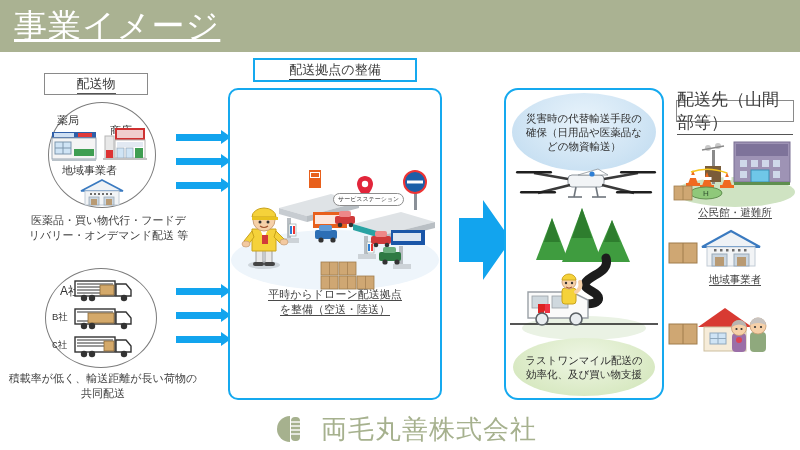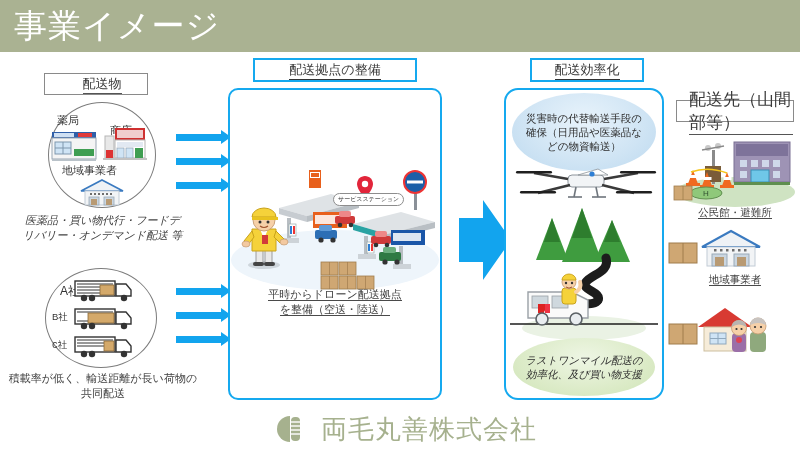--- a/index.html
+++ b/index.html
@@ -5,27 +5,27 @@
   html,body{margin:0;padding:0;}
   body{
     width:800px;height:450px;overflow:hidden;background:#ffffff;
     font-family:"Liberation Sans","DejaVu Sans",sans-serif;
     color:#404040;
   }
   #slide{position:relative;width:800px;height:450px;}
 
   
   .banner{position:absolute;left:0;top:0;width:800px;height:52px;background:#aab292;}
-  .banner-title{position:absolute;left:14px;top:4px;font-size:33px;line-height:44px;color:#ffffff;letter-spacing:1px;}
+  .banner-title{position:absolute;left:14px;top:4px;font-size:33px;line-height:44px;color:#ffffff;letter-spacing:1px;text-decoration:underline;}
 
   
   .hdr-box{position:absolute;box-sizing:border-box;display:flex;align-items:center;justify-content:center;
            background:#ffffff;font-size:13px;color:#3a3a3a;}
   .hdr-box span{border-bottom:1px solid #555;padding-bottom:0px;}
-  .hdr-grey{border:1.5px solid #8a8a8a;padding-left:12px;}
+  .hdr-grey{border:1.5px solid #8a8a8a;}
   .hdr-blue{border:2px solid #15a9ef;}
   .hdr-blue span{border-bottom:1px solid #333;}
 
   .panel{position:absolute;box-sizing:border-box;border:2px solid #15a9ef;background:#ffffff;}
   .panel-mid{border-radius:10px;}
   .panel-right{border-radius:14px;}
 
   .cap{position:absolute;text-align:center;font-size:11px;line-height:15px;color:#3f3f3f;}
   .cap-u{border-bottom:0;}
   .cap-u i{font-style:normal;border-bottom:1px solid #4a4a4a;}
@@ -111,21 +111,21 @@
         <rect x="22" y="15" width="2" height="2"></rect>
       <rect x="26" y="15" width="2" height="2"></rect>
         <rect x="30" y="15" width="2" height="2"></rect>
     </g>
     <rect x="9" y="19" width="10" height="8" fill="#cbd6e0" stroke="#9aaab8" stroke-width="0.8"></rect>
     <rect x="24" y="19" width="10" height="8" fill="#cbd6e0" stroke="#9aaab8" stroke-width="0.8"></rect>
     <rect x="11" y="21" width="6" height="6" fill="#b89a73"></rect>
     <rect x="26" y="21" width="6" height="6" fill="#b89a73"></rect>
   </svg>
 
-  <div class="cap cap-u" style="left:20px;top:213px;width:165px;font-style:italic;">医薬品・買い物代行・フードデリバリー・オンデマンド配送 等</div>
+  <div class="cap cap-u" style="left:26px;top:213px;width:165px;">医薬品・買い物代行・フードデリバリー・オンデマンド配送 等</div>
 
   <div class="oval-outline" style="left:45px;top:268px;width:112px;height:100px;"></div>
 
   <div class="lbl" style="left:60px;top:283px;font-size:12px;">A社</div>
   <div class="lbl" style="left:52px;top:311px;font-size:9.5px;">B社</div>
   <div class="lbl" style="left:52px;top:339px;font-size:9.5px;font-family:Liberation Mono, monospace;">C社</div>
 
   <svg class="truck" style="left:74px;top:279px;" width="60" height="24" viewBox="0 0 60 24">
     <rect x="1" y="2" width="40" height="15" fill="#fff" stroke="#333" stroke-width="1.4"></rect>
     <g stroke="#333" stroke-width="1">
@@ -285,23 +285,20 @@
 
   <div class="cap cap-u" style="left:252px;top:287px;width:166px;">
     <i>平時からドローン配送拠点</i><br>
     <i>を整備（空送・陸送）</i>
   </div>
 
   <svg class="bigarrow" style="left:457px;top:196px;" width="56" height="88" viewBox="0 0 56 88">
     <polygon points="2,22 26,22 26,4 54,44 26,84 26,66 2,66" fill="#12a4ee"></polygon>
   </svg>
 
-  <div class="hdr-box hdr-blue" style="left:530px;top:58px;width:114px;height:24px;">
-    <span>配送効率化</span>
-  </div>
   <div class="panel panel-right" style="left:504px;top:88px;width:160px;height:312px;"></div>
 
   <div class="bub bub-blue" style="left:512px;top:93px;width:144px;height:78px;padding:0 12px;box-sizing:border-box;">災害時の代替輸送手段の確保（日用品や医薬品などの物資輸送）</div>
 
   <svg style="position:absolute;left:512px;top:163px;" width="146" height="42" viewBox="0 0 146 42">
     <rect x="56" y="12" width="36" height="12" rx="4" fill="#f2f4f6" stroke="#8d949b" stroke-width="1"></rect>
     <path d="M66,12 L86,6 L96,12 Z" fill="#fff" stroke="#8d949b" stroke-width="0.8"></path>
     <circle cx="80" cy="11" r="2.6" fill="#2f7fd4"></circle>
     <g stroke="#3a3a3a" stroke-width="2.6" fill="none">
       <line x1="56" y1="16" x2="22" y2="10"></line>
@@ -353,21 +350,21 @@
       <rect x="52" y="88" width="14" height="16" rx="3" fill="#f5d23a" stroke="#c9a21a" stroke-width="1"></rect>
       <circle cx="59" cy="82" r="7" fill="#f6d0a8" stroke="#c59b72" stroke-width="0.8"></circle>
       <path d="M52,80 a7,6 0 0,1 14,0 z" fill="#f5d23a" stroke="#c9a21a" stroke-width="0.9"></path>
       <circle cx="56" cy="83" r="1.2" fill="#333"></circle>
         <circle cx="62" cy="83" r="1.2" fill="#333"></circle>
       <path d="M56,87 q3,2.4 6,0" stroke="#a0522d" stroke-width="1" fill="none"></path>
       <path d="M66,92 q6,-4 4,-10" stroke="#f6d0a8" stroke-width="4" fill="none" stroke-linecap="round"></path>
     </g>
   </svg>
 
-  <div class="bub bub-green" style="left:513px;top:338px;width:142px;height:58px;padding:0 12px;box-sizing:border-box;font-style:italic;">ラストワンマイル配送の効率化、及び買い物支援</div>
+  <div class="bub bub-green" style="left:513px;top:338px;width:142px;height:58px;padding:0 12px;box-sizing:border-box;">ラストワンマイル配送の効率化、及び買い物支援</div>
 
   <div class="hdr-box hdr-grey" style="left:676px;top:100px;width:118px;height:22px;font-size:17px;">
     <span>配送先（山間部等）</span>
   </div>
 
   <svg style="position:absolute;left:672px;top:126px;" width="126" height="82" viewBox="0 0 126 82">
     <ellipse cx="63" cy="66" rx="60" ry="15" fill="#cfe3c2"></ellipse>
     <rect x="62" y="16" width="56" height="40" fill="#9e93b5" stroke="#7b7093" stroke-width="1"></rect>
     <rect x="64" y="18" width="52" height="12" fill="#7e739a"></rect>
     <g fill="#cfd8ea">

